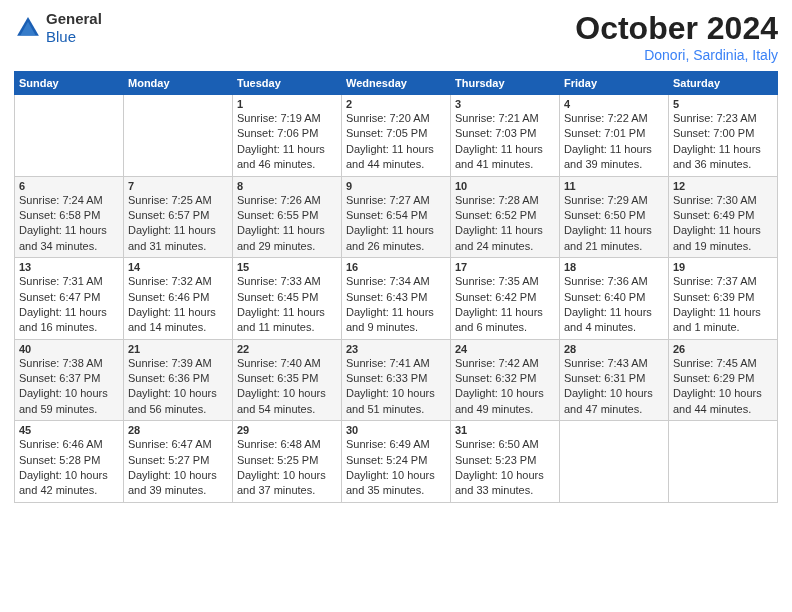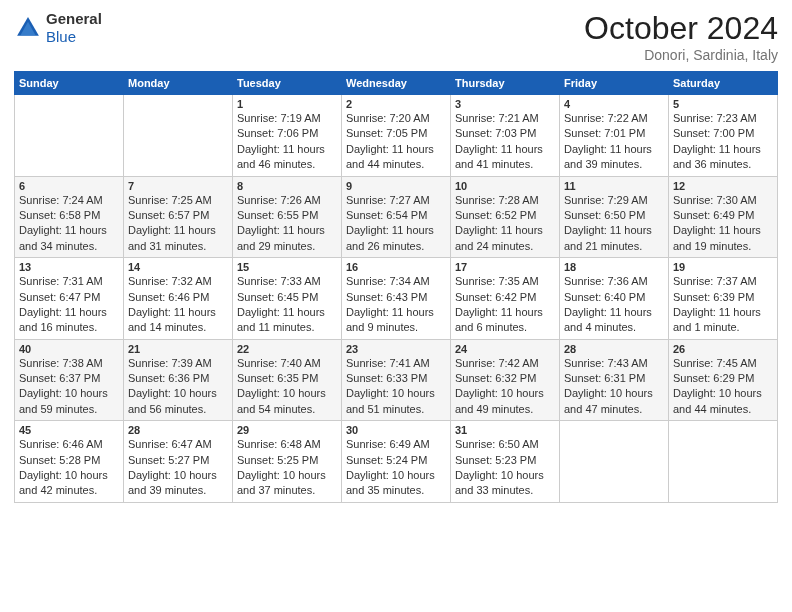--- a/index.html
+++ b/index.html
@@ -35,26 +35,26 @@
     .logo-blue { color: #1a5fb4; font-weight: normal; }
     .logo-icon {
       width: 28px;
       height: 28px;
     }
     .title-block {
       text-align: right;
     }
     .month-title {
       font-size: 32px;
-      font-weight: normal;
+      font-weight: bold;
       color: #222;
     }
     .subtitle {
       font-size: 14px;
-      color: #737373;
+      color: #3b82f6;
     }
     table {
       width: 100%;
       border-collapse: collapse;
       table-layout: fixed;
     }
     thead tr th {
       background: #1a5fb4;
       color: #fff;
       font-size: 11px;

